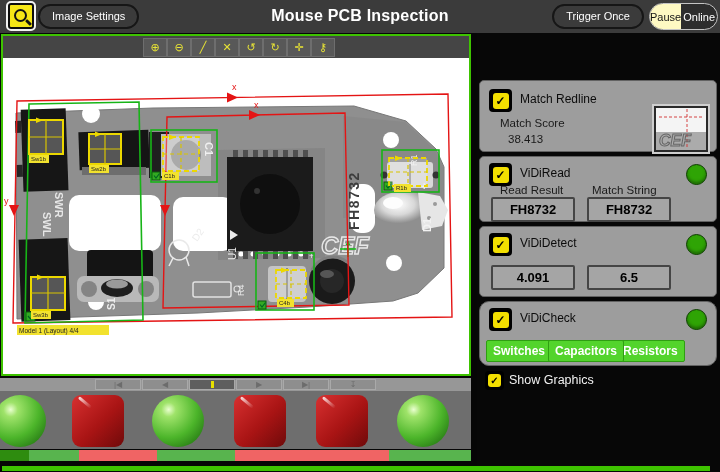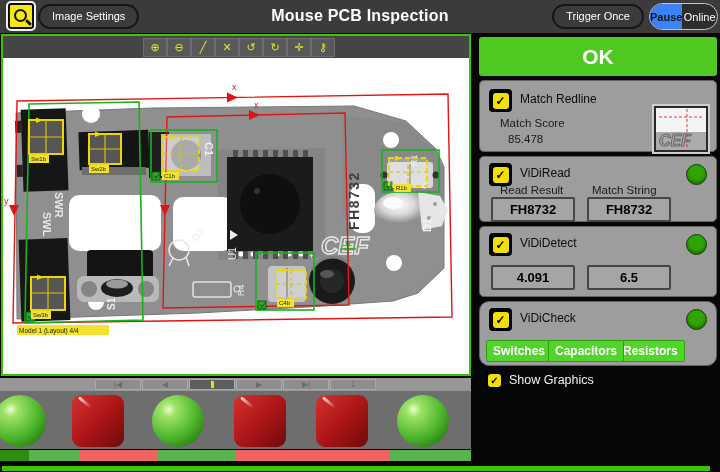--- a/index.html
+++ b/index.html
@@ -14,21 +14,21 @@
   .logo-glass::after{content:"";position:absolute;left:9px;top:10px;width:7px;height:3px;background:#131313;
         transform:rotate(45deg);border-radius:1px;}
   .pillbtn{position:absolute;top:4px;height:21px;line-height:21px;padding:0 12px;border:2px solid #161616;
         border-radius:14px;background:#3b3b3b;color:#fff;font-size:11px;text-align:right;cursor:default;}
   .btn-imgset{left:38px;}
   .btn-trigger{right:76px;}
   .title{position:absolute;left:0;right:0;top:7px;text-align:center;color:#fff;font-size:16px;font-weight:bold;letter-spacing:.2px;}
   .combo{position:absolute;right:2px;top:3px;width:67px;height:25px;border:1.5px solid #c4c4c4;border-radius:14px;
         overflow:hidden;display:flex;background:#2d2d2d;}
   .combo .half{flex:1;display:flex;align-items:center;justify-content:center;font-size:11px;}
-  .half.pause{background:#3b82f6;color:#161616;font-weight:bold;flex:0 0 31px;}
+  .half.pause{background:#fef9c3;color:#161616;font-weight:normal;flex:0 0 31px;}
   .half.online{color:#fff;}
 
   
   .imageview{position:absolute;left:1px;top:34px;width:470px;height:342px;border:2px solid #3ec300;background:#454545;box-sizing:border-box;}
   .imgtoolbar{position:relative;height:22px;background:#454545;}
   .tbtn{position:absolute;top:2px;width:22px;height:17px;background:#585858;border:1px solid #6e6e6e;
         color:#e8e435;font-size:11px;line-height:16px;text-align:center;}
   .imgcanvas{position:absolute;left:0;top:22px;width:466px;height:316px;background:#fff;overflow:hidden;}
 
   
@@ -309,29 +309,28 @@
           </g>
 
           <rect x="14" y="267" width="92" height="10" fill="#f2e22e"></rect>
           <text x="16" y="274.5" font-size="6.5" fill="#222222">Model 1 (Layout) 4/4</text>
         </g>
       </svg>
     </div>
   </div>
 
   <div class="panel">
-    <div class="okbanner">OK</div>
 
     <div class="section sec-patmax">
       <div class="cb" style="left:9px;top:8px">
           <i></i>
         </div>
       <div class="seclabel">Match Redline</div>
       <div class="minilabel" style="left:20px;top:36px">Match Score</div>
-      <div class="minilabel" style="left:28px;top:52px">85.478</div>
+      <div class="minilabel" style="left:28px;top:52px">38.413</div>
       <div class="pmthumb">
         <svg width="50" height="42" viewBox="0 0 50 42">
           <rect x="0" y="0" width="50" height="42" fill="#f4f4f4"></rect>
           <rect x="0" y="24" width="50" height="18" fill="#ababab"></rect>
           <path d="M31,1 V41 M3,9 H47" stroke="#d03030" stroke-width="0.9" stroke-dasharray="3,2" fill="none"></path>
           <text x="3" y="38" font-size="16" font-weight="bold" font-style="italic" fill="none" stroke="#666666" stroke-width="1">CEF</text>
         </svg>
       </div>
     </div>
 

